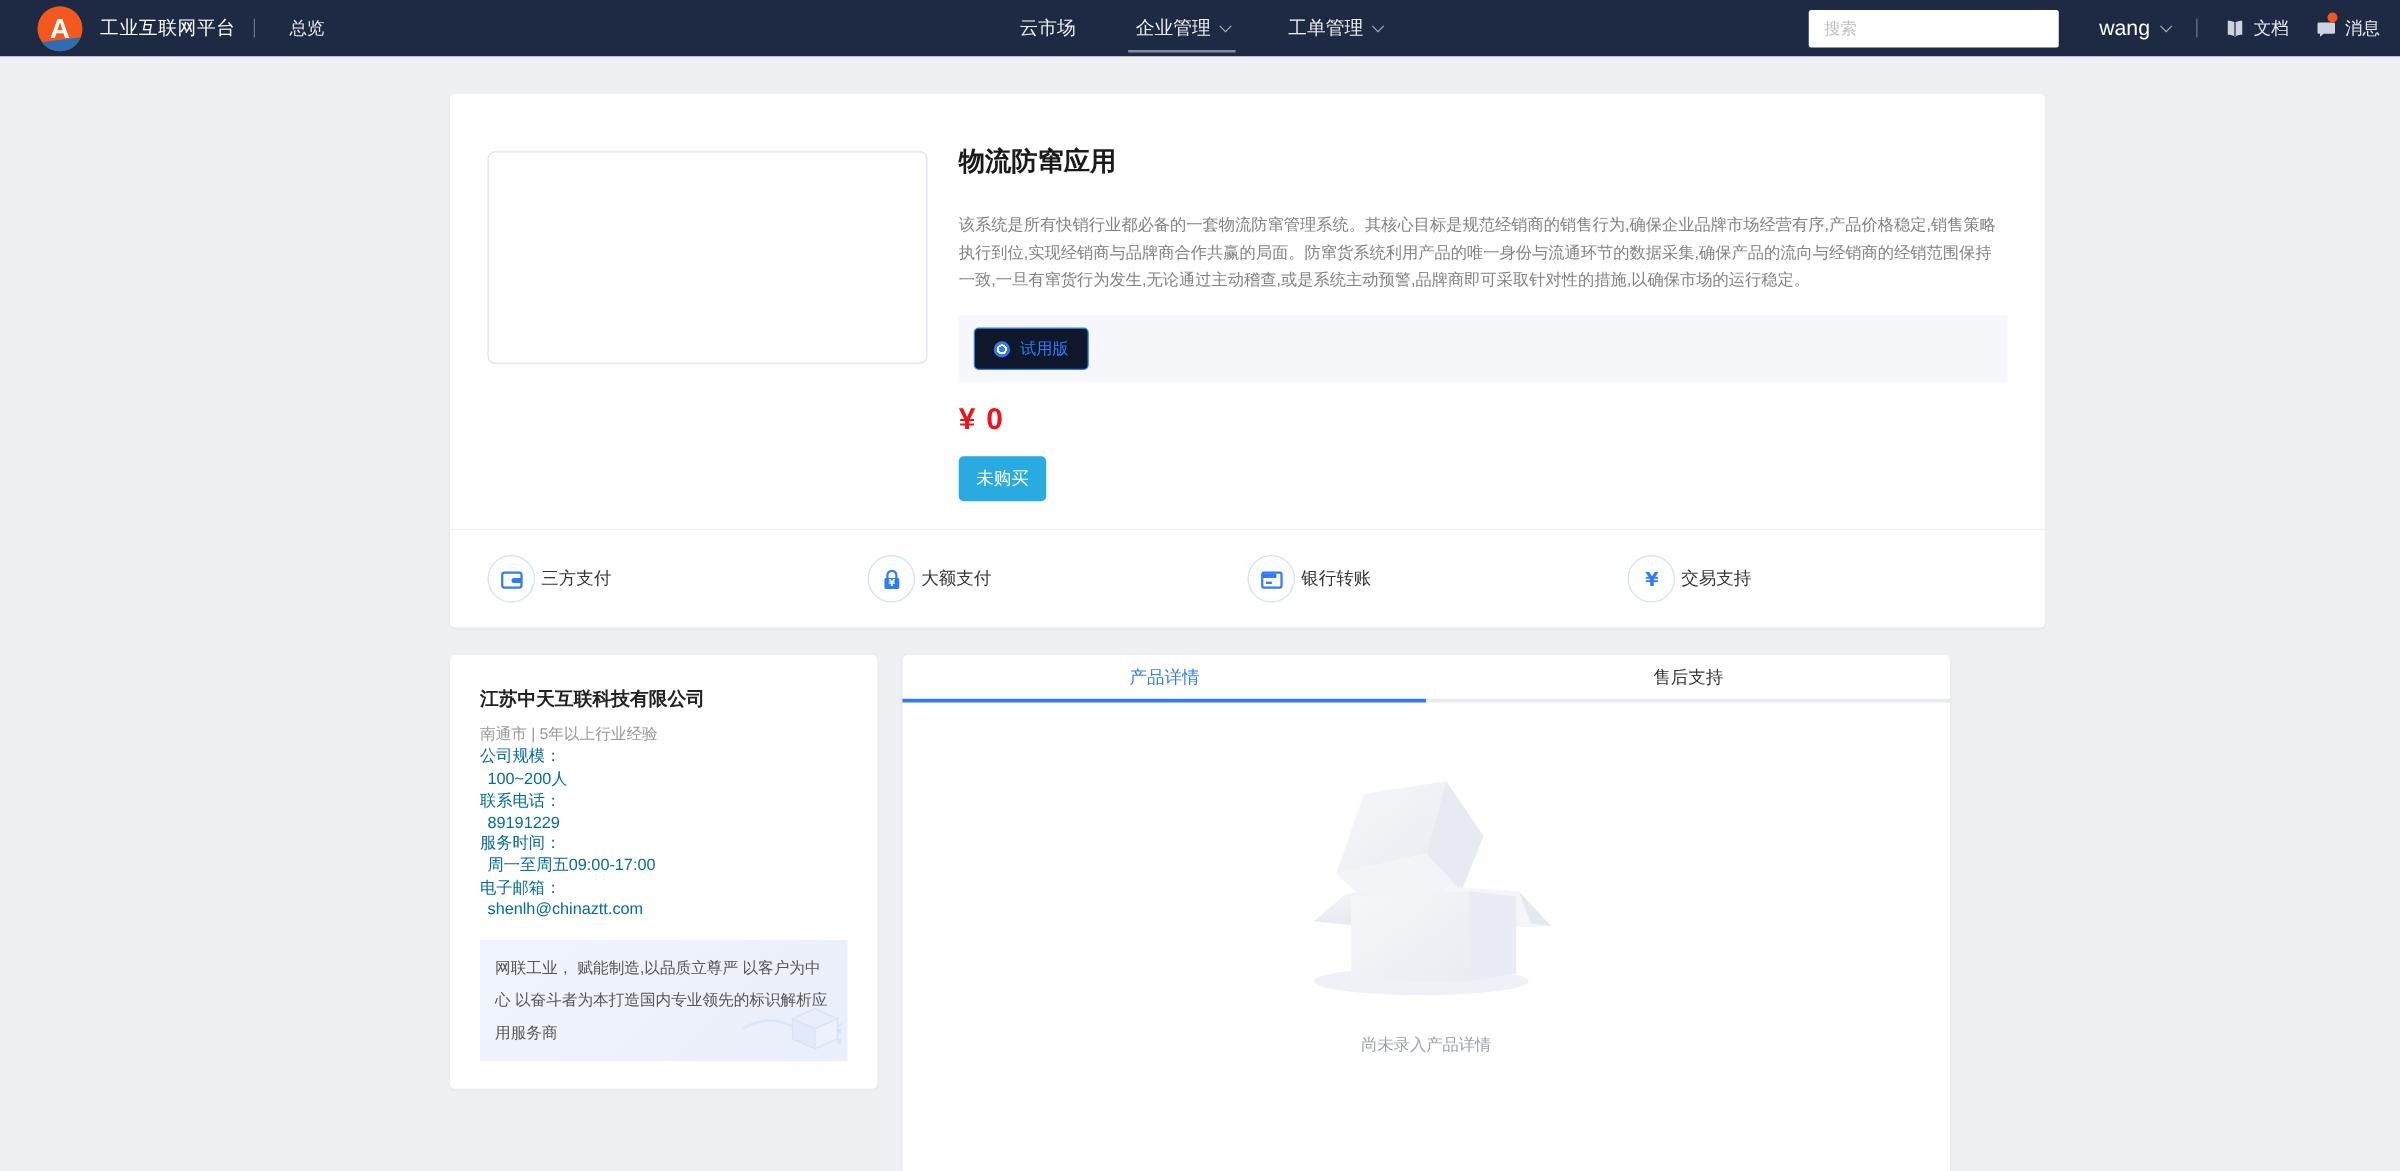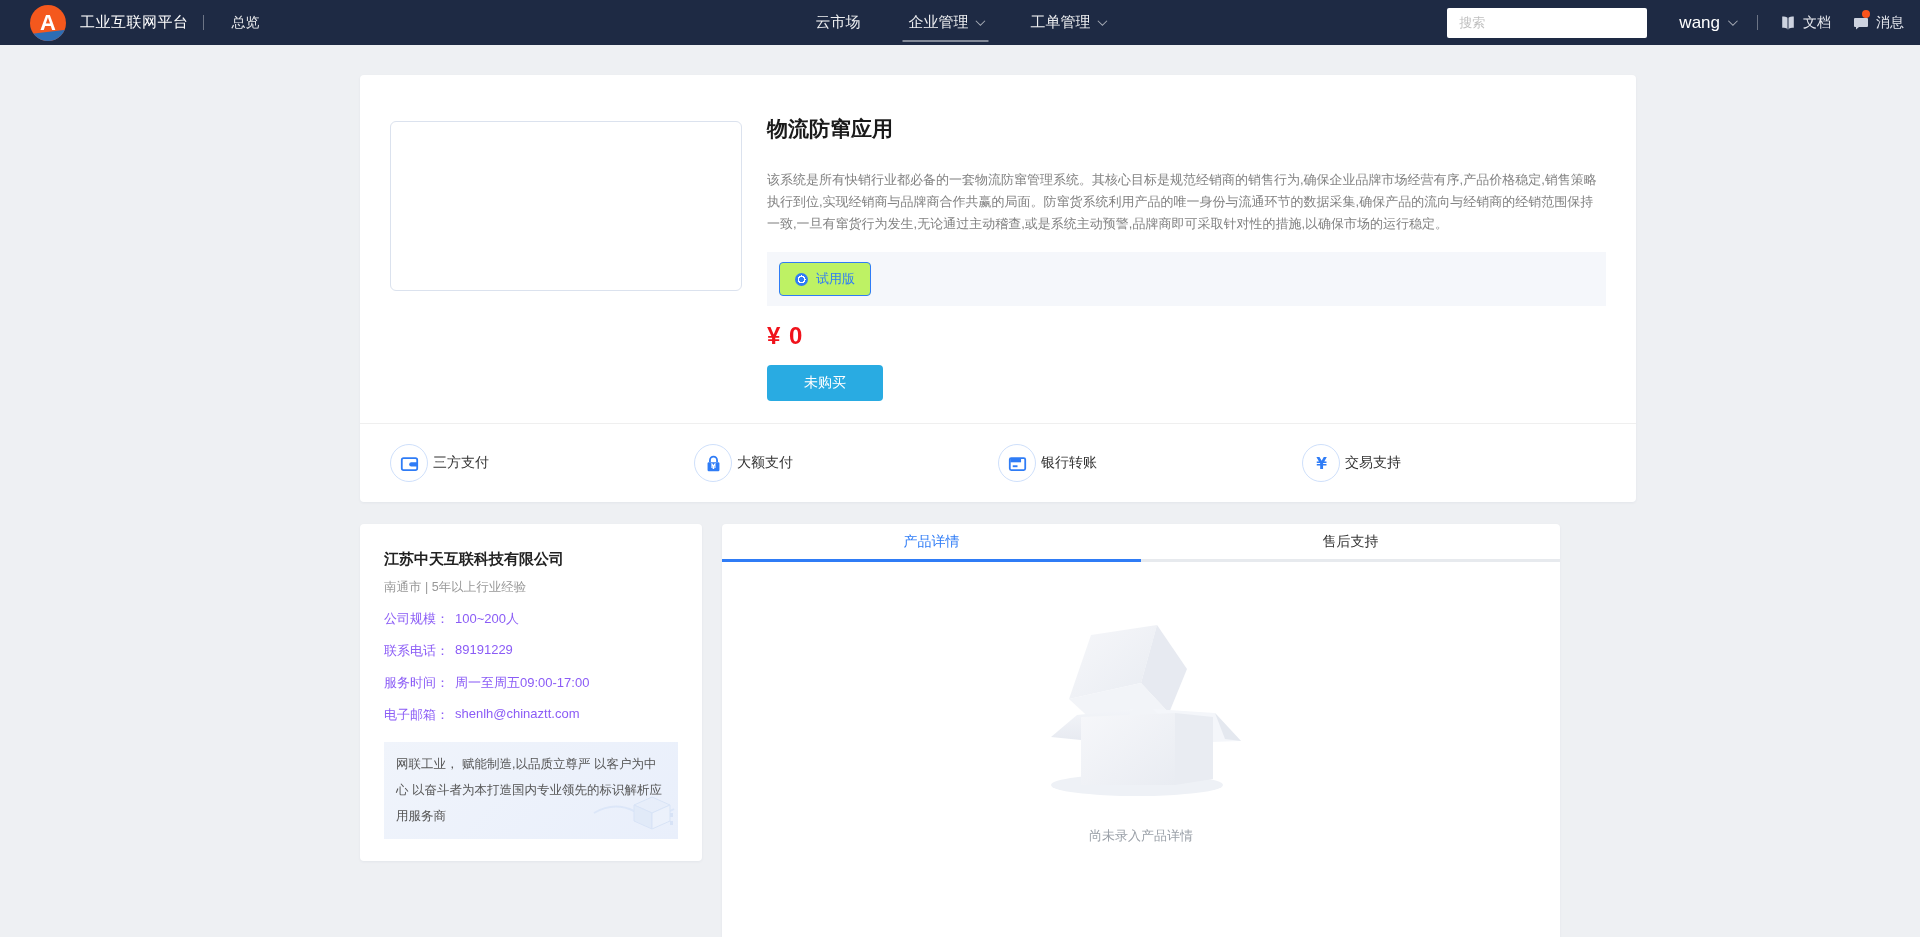--- a/index.html
+++ b/index.html
@@ -75,50 +75,50 @@
   .product-top { display:flex; padding:40px 30px 22px 30px; }
   .product-image {
     width:352px; height:170px; border:1px solid #dbe2ee; border-radius:6px;
     margin-top:6px; flex:0 0 auto; background:#fff;
   }
   .product-info { flex:1; margin-left:25px; min-width:0; }
   .product-title { font-size:21px; font-weight:bold; color:#1a1a1a; }
   .product-desc { margin-top:26px; font-size:13px; color:#828282; line-height:1.68; }
   .edition-strip { margin-top:18px; background:#f5f7fb; padding:10px 12px; display:flex; align-items:center; }
   .edition-badge {
-    display:inline-flex; align-items:center; gap:8px; background:#bef264;
+    display:inline-flex; align-items:center; gap:8px; background:#0f172a;
     border:1px solid #2f7cf6; color:#2f7cf6; font-size:13px; border-radius:4px;
     padding:7px 15px; cursor:pointer;
   }
   .dot-circle {
     width:13px; height:13px; border-radius:50%; display:inline-block;
     background:radial-gradient(circle, #2f7cf6 0 2.5px, #ffffff 2.5px 4px, #2f7cf6 4px 7px);
   }
   .price-line { margin-top:16px; font-weight:bold; color:#f0121b; font-size:24px; letter-spacing:1px; }
   .buy-btn {
     margin-top:15px; display:inline-block; background:#29abe2; color:#fff;
-    font-size:14px; border:none; border-radius:4px; padding:9px 37px; cursor:pointer;
+    font-size:14px; border:none; border-radius:4px; padding:9px 14px; cursor:pointer;
     font-family:"Liberation Sans","DejaVu Sans",sans-serif;
   }
   .features-row {
     border-top:1px solid #efefef; display:flex; padding:20px 30px; align-items:center;
   }
   .feature { flex:1; display:flex; align-items:center; gap:5px; }
   .feature-circle {
     width:38px; height:38px; border-radius:50%; border:1px solid #cfe0fb;
     display:flex; align-items:center; justify-content:center; flex:0 0 auto;
   }
   .feature-label { font-size:14px; color:#333; }
 
   
   .bottom { display:flex; gap:20px; margin-top:22px; align-items:flex-start; }
   .vendor-card { width:342px; padding:26px 24px 22px 24px; }
   .vendor-name { font-size:15px; font-weight:bold; color:#222; }
   .vendor-meta { margin-top:10px; font-size:12.5px; color:#979797; }
-  .vendor-row { margin-top:14px; font-size:13px; color:#8b5cf6; display:flex; }
+  .vendor-row { font-size:13px; color:#0369a1; display:flex;flex-direction:column; }
   .vendor-row .lbl { flex:0 0 auto; }
   .vendor-row .val { margin-left:6px; word-break:break-all; }
   .vendor-slogan {
     margin-top:18px; position:relative; overflow:hidden;
     background:linear-gradient(135deg,#f0f4fb 0%,#e9effb 100%);
     padding:10px 12px; font-size:12.5px; color:#555; line-height:2.05;
   }
   .slogan-deco { position:absolute; right:2px; bottom:4px; opacity:.55; pointer-events:none; }
 
   .detail-panel { flex:1; min-height:430px; display:flex; flex-direction:column; }

